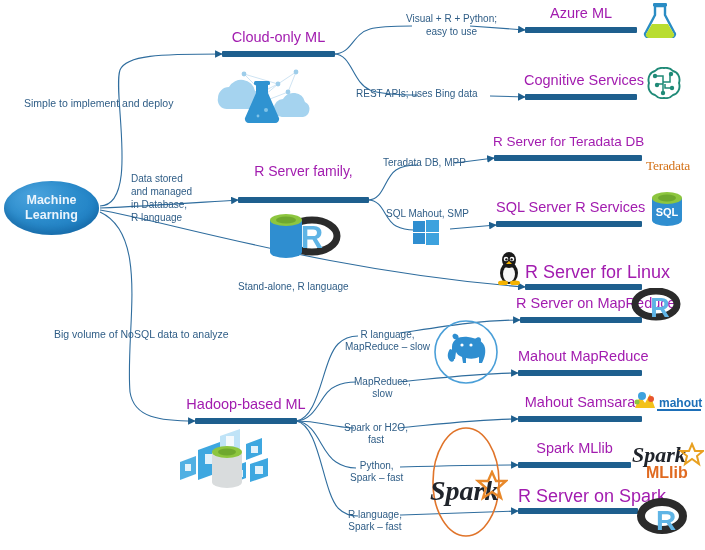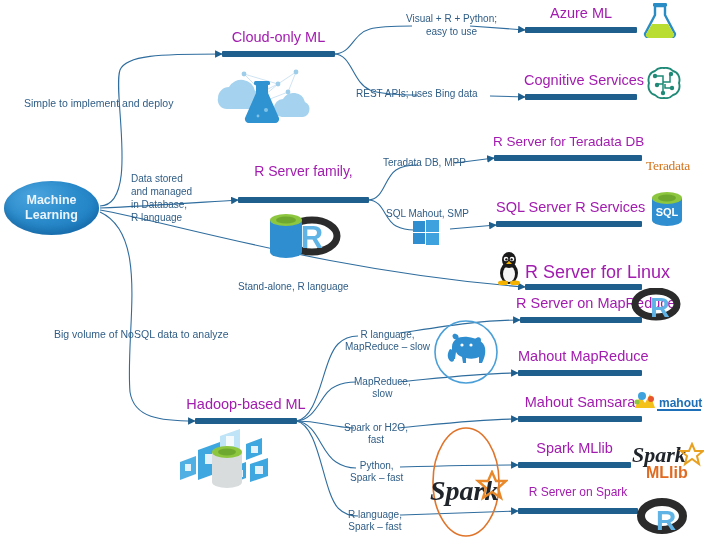--- a/index.html
+++ b/index.html
@@ -344,21 +344,21 @@
   </div>
   <div class="ico" style="left:630px;top:442px;width:74px;height:42px;">
     <svg width="74" height="42" viewBox="0 0 74 42">
       <text x="2" y="20" class="sparkword" font-size="22" font-family="Liberation Serif, serif" font-style="italic" font-weight="bold" fill="#20242b">Spark</text>
       <path d="M62,2 l3,7 l8,0 l-6,5 l2,8 l-7,-5 l-7,5 l2,-8 l-6,-5 l8,0 z" fill="none" stroke="#e8a020" stroke-width="2"></path>
       <text x="16" y="36" font-size="16" font-family="Liberation Sans, sans-serif" font-weight="bold" fill="#e06a20">MLlib</text>
     </svg>
   </div>
 
   <div class="node" style="left:518px;top:508px;width:120px;">
-    <div class="cap" style="left:0;top:-22px;width:120px;font-size:12px;">R Server on Spark</div>
+    <div class="cap" style="left:0;top:-22px;width:120px;font-size:18px;">R Server on Spark</div>
     <div class="bar"></div>
   </div>
   <div class="ico" style="left:636px;top:498px;width:56px;height:40px;">
     <svg width="56" height="40" viewBox="0 0 56 40">
       <ellipse cx="26" cy="18" rx="21" ry="14" fill="none" stroke="#2b2b2b" stroke-width="8"></ellipse>
       <text x="30" y="32" font-family="Liberation Sans, sans-serif" font-size="28" font-weight="bold" fill="#5fb4e5" text-anchor="middle">R</text>
     </svg>
   </div>
 
   <div class="ico" style="left:444px;top:333px;width:46px;height:40px;">

